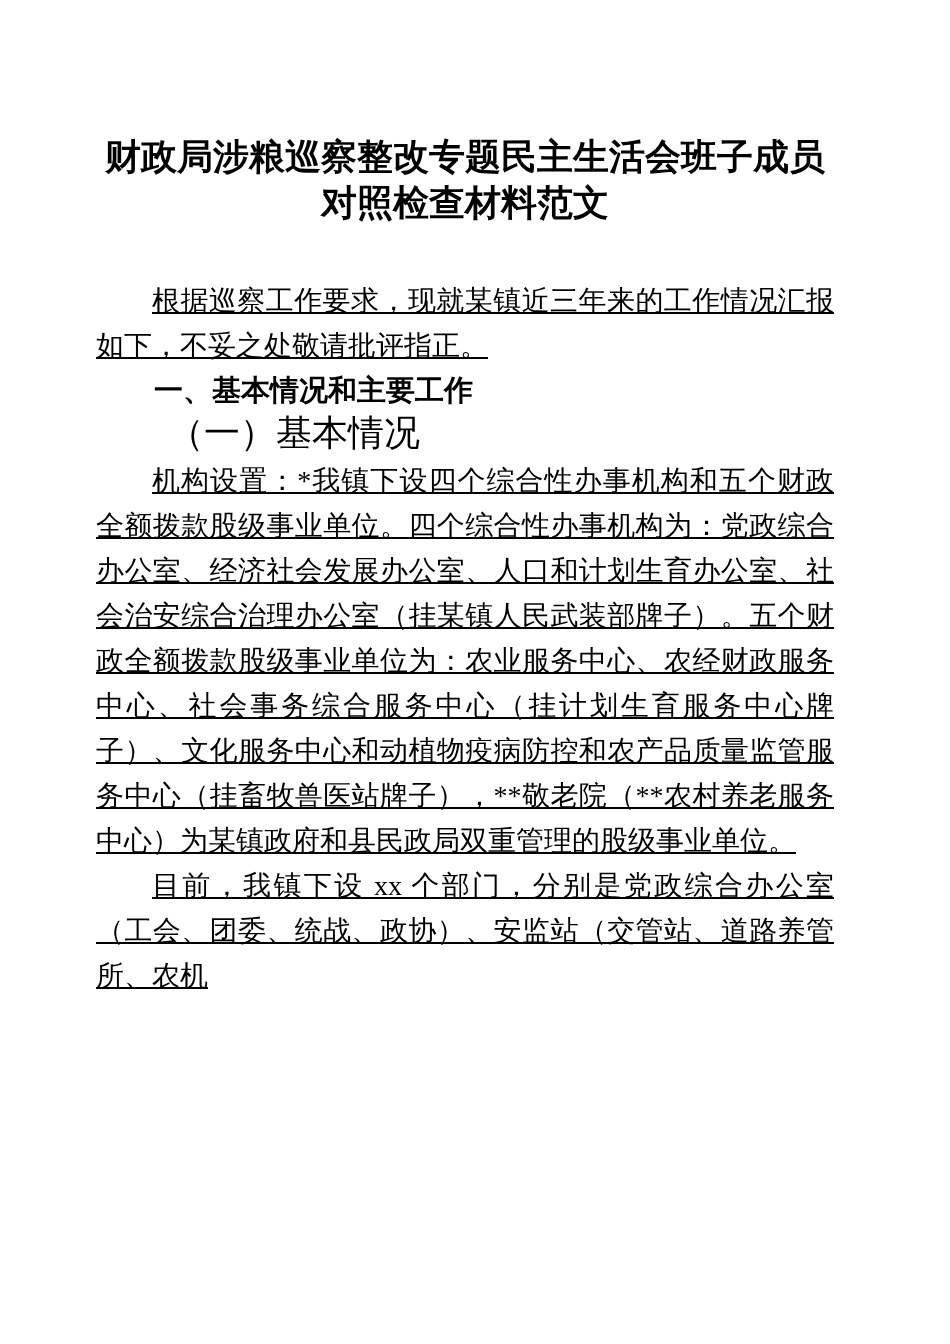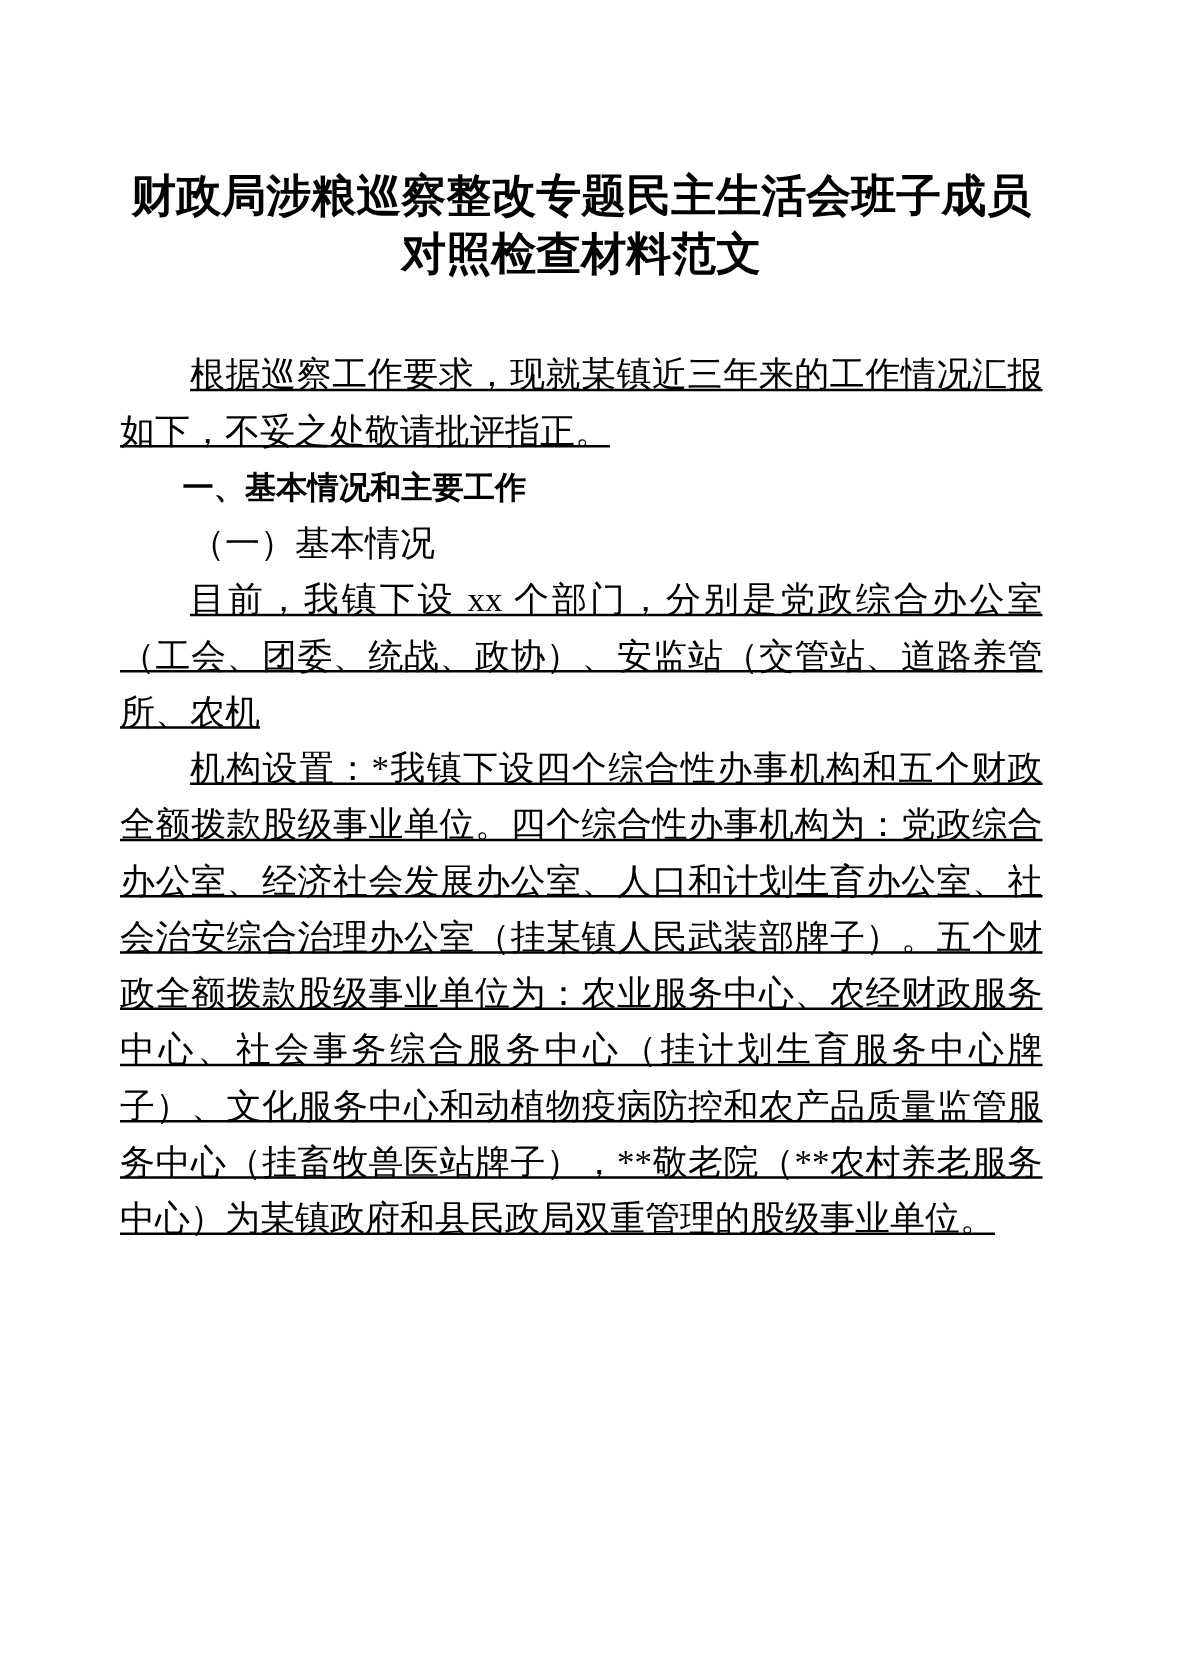--- a/index.html
+++ b/index.html
@@ -36,47 +36,47 @@
     line-height: 45px;
     text-align: justify;
     text-indent: 2em;
     margin: 0;
     word-break: break-all;
     text-decoration: underline;
   }
   .heading1 {
     font-family: "Liberation Sans", "DejaVu Sans", sans-serif;
     font-weight: bold;
-    font-size: 25px;
+    font-size: 29px;
     line-height: 45px;
     text-indent: 2em;
     margin: 0;
   }
   .heading2 {
-    font-family: Liberation Serif, serif;
+    font-family: Liberation Mono, monospace;
     font-weight: normal;
-    font-size: 28px;
+    font-size: 36px;
     line-height: 45px;
     text-indent: 2em;
     margin: 0;
   }
 </style>
 </head>
 <body>
 
 <div class="page">
   <div class="content">
 
     <h1 class="doc-title">财政局涉粮巡察整改专题民主生活会班子成员对照检查材料范文</h1>
 
     <p class="para">根据巡察工作要求，现就某镇近三年来的工作情况汇报如下，不妥之处敬请批评指正。</p>
 
     <h2 class="heading1">一、基本情况和主要工作</h2>
 
     <h3 class="heading2">（一）基本情况</h3>
 
 
+    <p class="para">机构设置：*我镇下设四个综合性办事机构和五个财政全额拨款股级事业单位。四个综合性办事机构为：党政综合办公室、经济社会发展办公室、人口和计划生育办公室、社会治安综合治理办公室（挂某镇人民武装部牌子）。五个财政全额拨款股级事业单位为：农业服务中心、农经财政服务中心、社会事务综合服务中心（挂计划生育服务中心牌子）、文化服务中心和动植物疫病防控和农产品质量监管服务中心（挂畜牧兽医站牌子），**敬老院（**农村养老服务中心）为某镇政府和县民政局双重管理的股级事业单位。</p>
+
     <p class="para">目前，我镇下设 xx 个部门，分别是党政综合办公室（工会、团委、统战、政协）、安监站（交管站、道路养管所、农机</p>
-
-    <p class="para">机构设置：*我镇下设四个综合性办事机构和五个财政全额拨款股级事业单位。四个综合性办事机构为：党政综合办公室、经济社会发展办公室、人口和计划生育办公室、社会治安综合治理办公室（挂某镇人民武装部牌子）。五个财政全额拨款股级事业单位为：农业服务中心、农经财政服务中心、社会事务综合服务中心（挂计划生育服务中心牌子）、文化服务中心和动植物疫病防控和农产品质量监管服务中心（挂畜牧兽医站牌子），**敬老院（**农村养老服务中心）为某镇政府和县民政局双重管理的股级事业单位。</p>
 
   </div>
 </div>
 
 </body></html>

